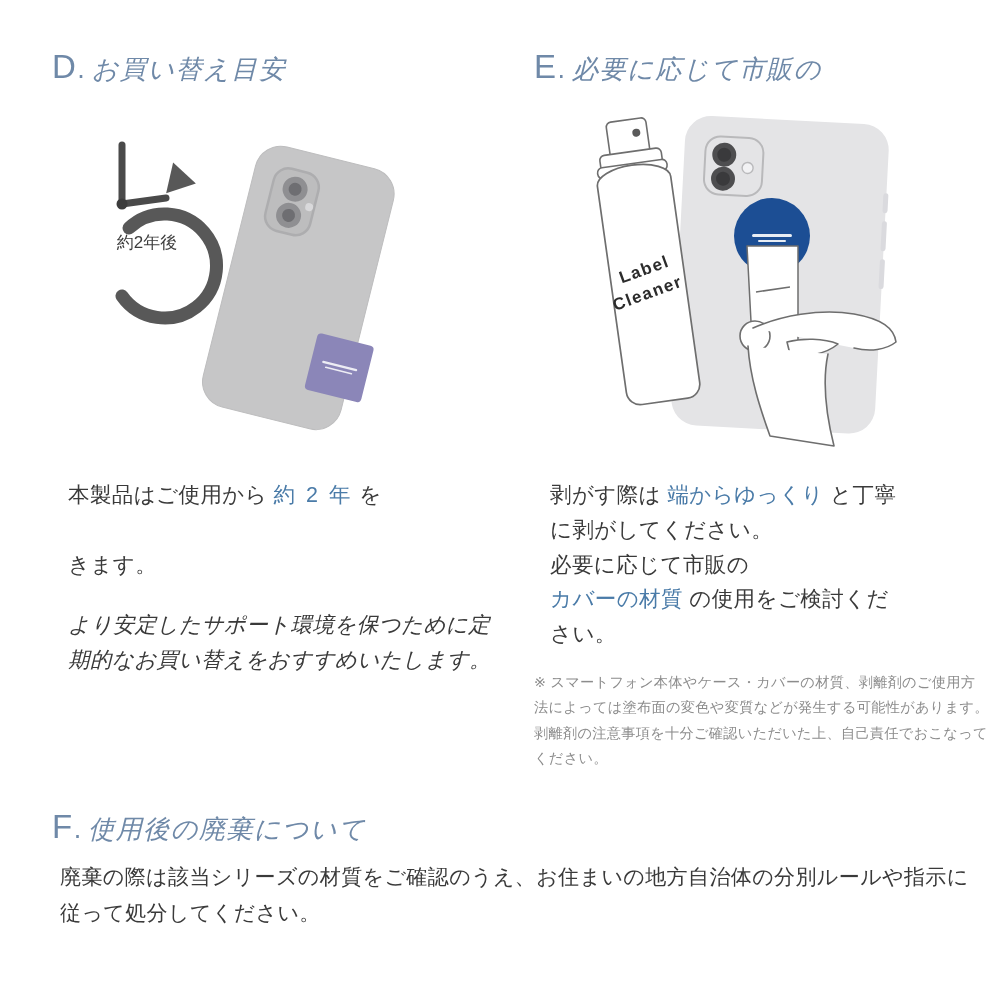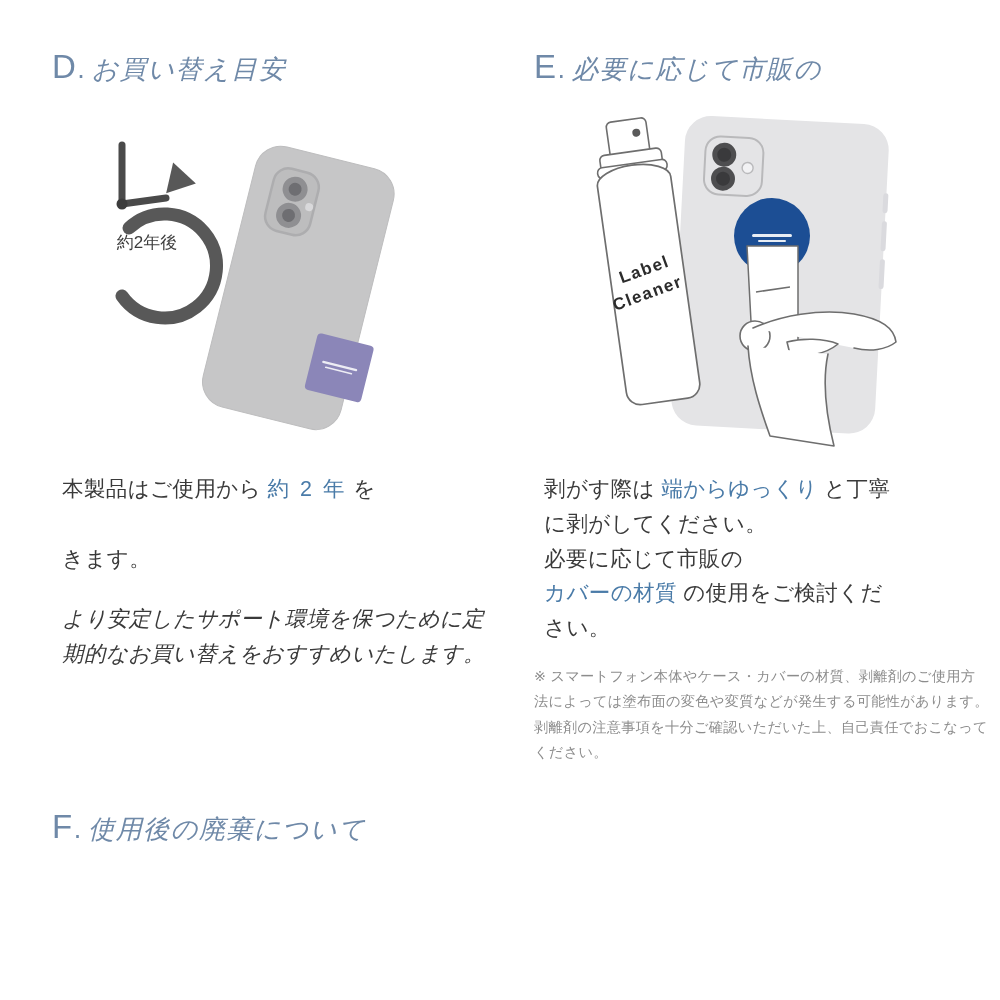--- a/index.html
+++ b/index.html
@@ -44,21 +44,21 @@
     letter-spacing: 1.5px;
     font-style: italic;
   }
 
   
   .body-p {
     font-size: 21.5px;
     line-height: 1.62;
     color: #3a3a3a;
     letter-spacing: .4px;
-    margin: 10px;
+    margin: 16px;
   }
   .body-p + .body-p { margin-top: 26px; font-style: italic; }
   .accent { color: #4a7ba8; }
   .accent-sp { letter-spacing: 2.5px; }
 
   .note {
     font-size: 14.2px;
     line-height: 1.78;
     color: #8c8c8c;
     letter-spacing: .3px;
@@ -215,15 +215,16 @@
     </p>
     <p class="note">※ スマートフォン本体やケース・カバーの材質、剥離剤のご使用方法によっては塗布面の変色や変質などが発生する可能性があります。剥離剤の注意事項を十分ご確認いただいた上、自己責任でおこなってください。</p>
   </div>
 
   <div class="sec-f">
     <div class="heading">
       <span class="letter">F</span>
       <span class="dot">.</span>
       <span class="htext">使用後の廃棄について</span>
     </div>
+    <p class="f-body">廃棄の際は該当シリーズの材質をご確認のうえ、お住まいの地方自治体の分別ルールや指示に従って処分してください。</p>
   </div>
 
 </div>
 
 </body></html>

